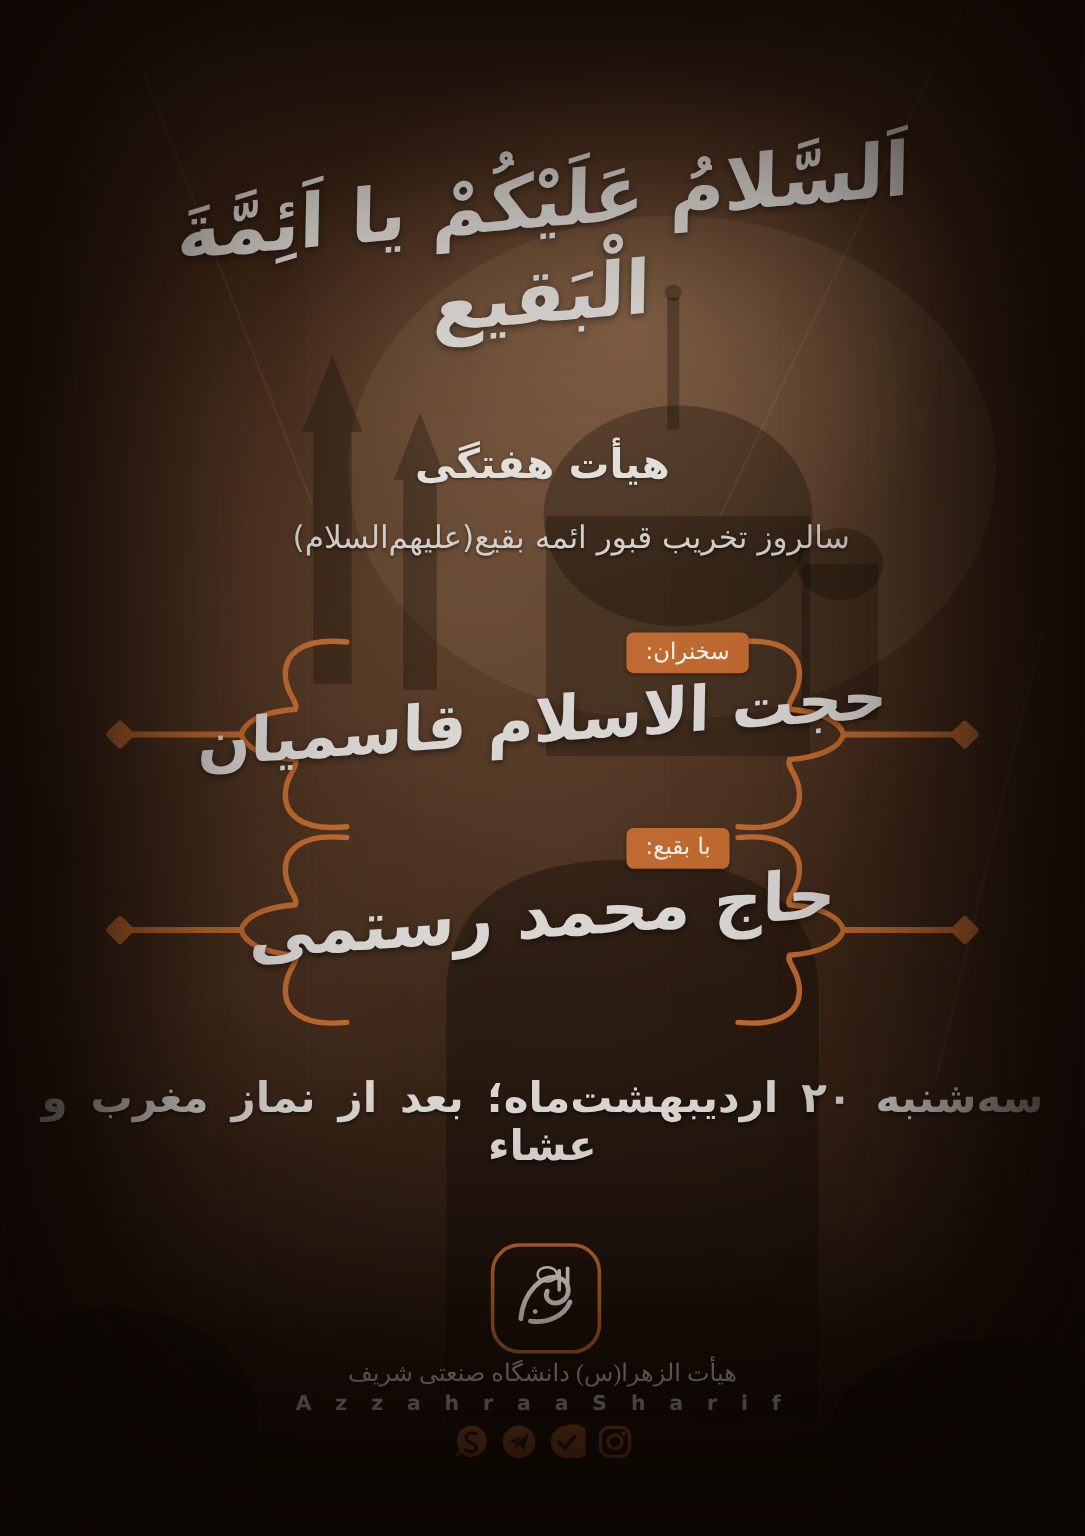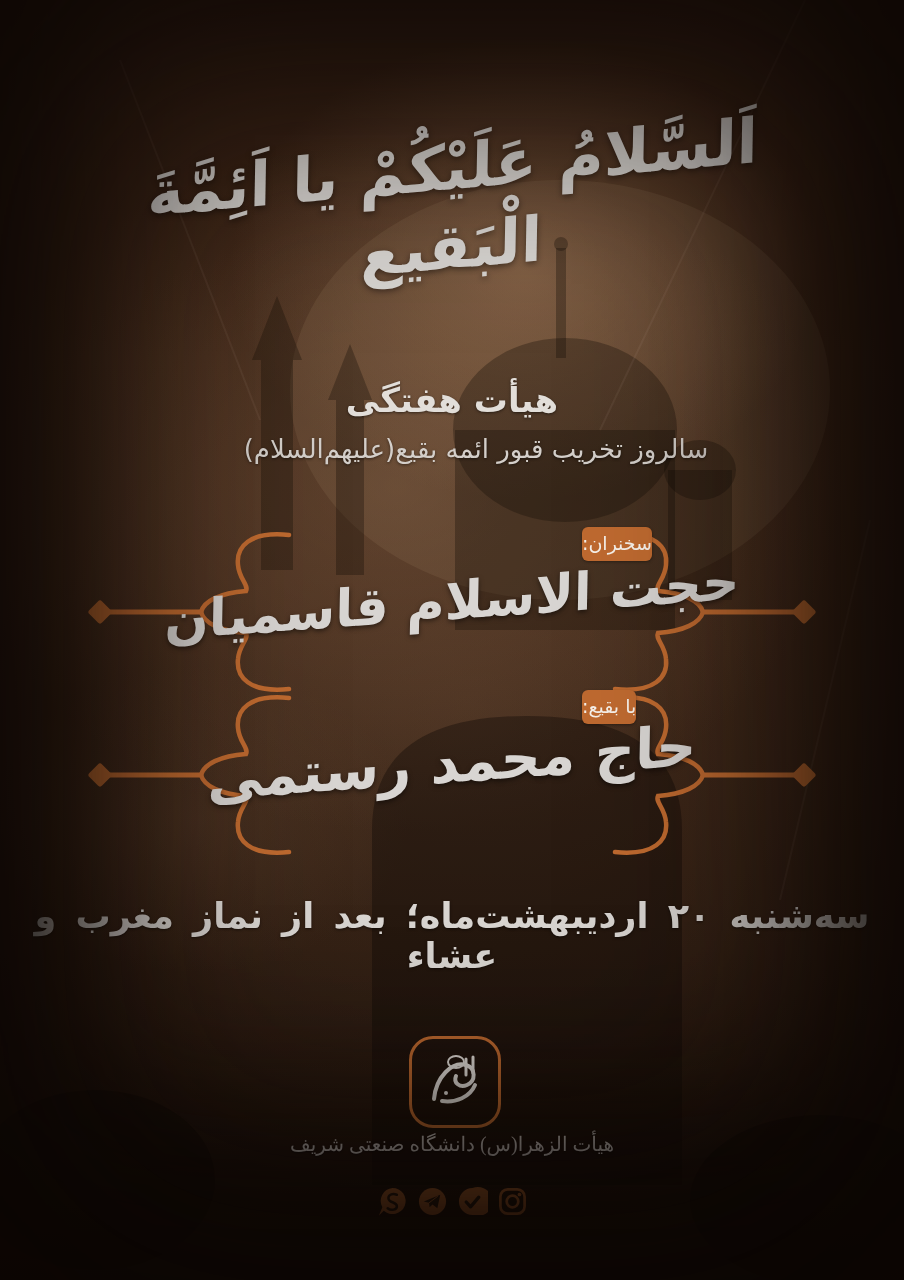--- a/index.html
+++ b/index.html
@@ -25,27 +25,27 @@
     box-shadow:inset 0 0 220px 90px rgba(12,6,3,.85), inset 0 -120px 180px 40px rgba(10,5,3,.75);}
   .bg-art{position:absolute;inset:0;pointer-events:none;}
   .abs{position:absolute;}
   .center{left:0;right:0;text-align:center;}
   .rtl{direction:rtl;}
   .calligraphy-title{
     top:128px;padding:0 104px;color:#d7d4d0;font-size:62px;line-height:1.28;font-weight:bold;
     text-shadow:0 2px 6px rgba(0,0,0,.45);
   }
   .calligraphy-title .tilt{display:inline-block;transform:rotate(-5deg) skewX(-6deg);}
-  .event-type{top:380px;color:#e2ded9;font-size:34px;font-weight:bold;text-shadow:0 1px 3px rgba(0,0,0,.5);}
+  .event-type{top:367px;color:#e2ded9;font-size:34px;font-weight:bold;text-shadow:0 1px 3px rgba(0,0,0,.5);}
   .occasion{top:434px;color:#d4cfca;font-size:26px;text-shadow:0 1px 3px rgba(0,0,0,.5);padding-left:48px;}
   .frame{left:0;width:904px;height:170px;}
   .frame svg.ornament{position:absolute;left:0;top:0;}
   .badge{
-    position:absolute;left:582px;top:0;background:#bf6a30;color:#f7f1ea;
-    font-size:19px;padding:5px 0 7px;border-radius:6px;direction:rtl;
+    position:absolute;left:522px;top:0;background:#bf6a30;color:#f7f1ea;
+    font-size:19px;padding:5px 16px 7px;border-radius:6px;direction:rtl;
     box-shadow:0 1px 3px rgba(0,0,0,.35);
   }
   .frame-name{
     position:absolute;left:150px;right:150px;text-align:center;color:#d8d5d2;
     font-weight:bold;text-shadow:0 2px 5px rgba(0,0,0,.5);
   }
   .frame1{top:527px;}
   .frame2{top:690px;}
   .frame1 .frame-name{top:44px;font-size:52px;transform:rotate(-4deg) skewX(-5deg);}
   .frame2 .frame-name{top:40px;font-size:56px;transform:rotate(-4deg) skewX(-5deg);}
@@ -139,20 +139,21 @@
       <path d="M12 50 C14 28 30 12 44 16 C54 19 54 32 45 36 C38 39 31 34 34 27" stroke="#e9e5e0" stroke-width="4" stroke-linecap="round"></path>
       <path d="M20 52 C34 54 48 48 53 36" stroke="#e9e5e0" stroke-width="4" stroke-linecap="round"></path>
       <path d="M44 10 L44 26" stroke="#e9e5e0" stroke-width="3" stroke-linecap="round"></path>
       <path d="M51 8 L51 24" stroke="#e9e5e0" stroke-width="3" stroke-linecap="round"></path>
       <ellipse cx="34" cy="13" rx="8" ry="6" stroke="#e9e5e0" stroke-width="2"></ellipse>
       <circle cx="24" cy="44" r="2" fill="#e9e5e0"></circle>
     </svg>
   </div>
 
   <div class="abs center org-line rtl">هیأت الزهرا(س) دانشگاه صنعتی شریف</div>
+  <div class="abs center handle">A z z a h r a a S h a r i f</div>
 
   <div class="icons-row">
     <svg width="31" height="31" viewBox="0 0 32 32">
       <path d="M16 2 A13.5 13.5 0 1 1 7 25.5 L2 30.5 L5.5 22 A13.5 13.5 0 0 1 16 2 Z" fill="#bf6a30"></path>
       <path d="M20.5 9 C14 6.5 9.5 11.5 13 15 C15.5 17.5 20 17 20.5 20.5 C21 24.5 14.5 26 11 23" stroke="#2c1b10" stroke-width="2.6" stroke-linecap="round" fill="none"></path>
     </svg>
     <svg width="31" height="31" viewBox="0 0 32 32">
       <circle cx="16" cy="16" r="14" fill="#bf6a30"></circle>
       <path d="M7 16 L24 9 L21 23 L16 19 L13 22 L12.4 17.4 Z" fill="#2c1b10"></path>
       <path d="M12.4 17.4 L21.5 10.5" stroke="#bf6a30" stroke-width="1"></path>

